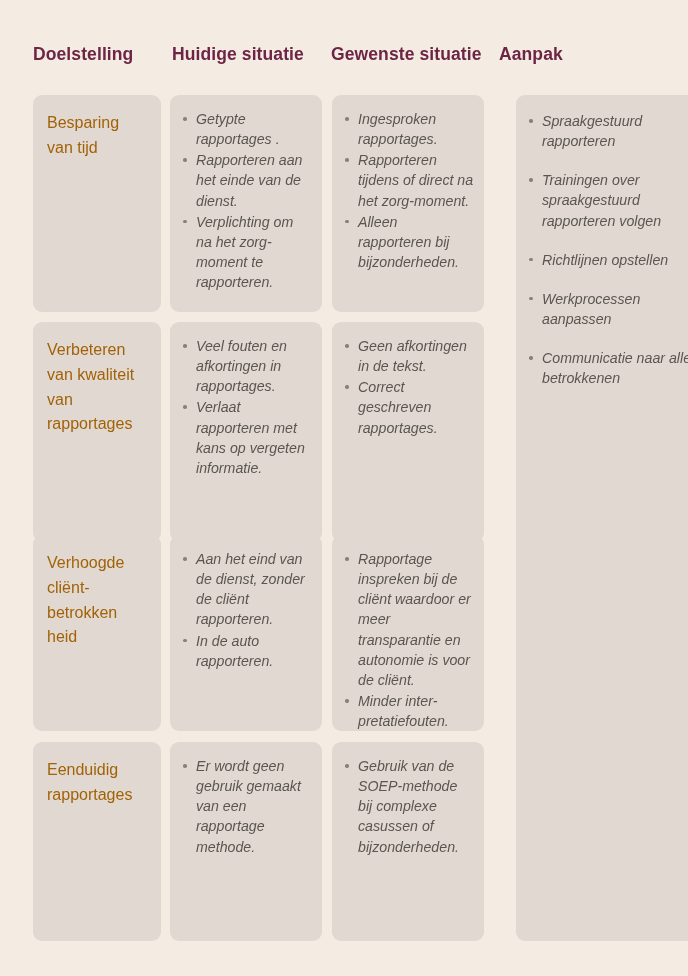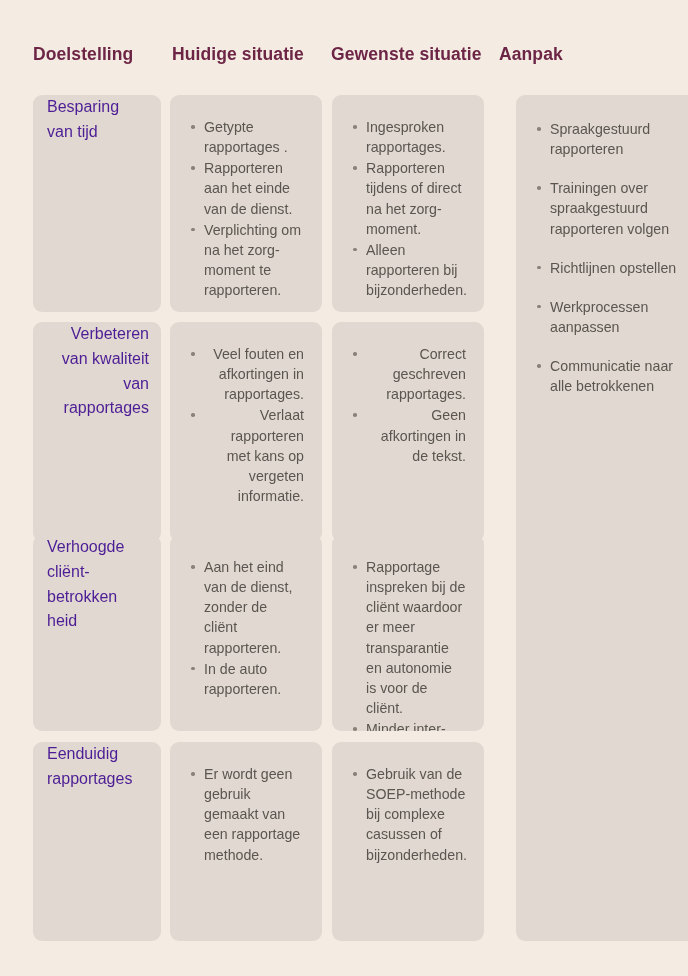--- a/index.html
+++ b/index.html
@@ -61,38 +61,39 @@
   }
 
   
   .col-a { left: 33px;  width: 128px; }
   .col-b { left: 170px; width: 152px; }
   .col-c { left: 332px; width: 152px; }
   .col-d { left: 516px; width: 190px; }
 
   
   .row-1 { top: 95px;  height: 217px; }
-  .row-2 { top: 322px; height: 220px; text-align: right; }
+  .row-2 { top: 322px; height: 220px; }
   .row-3 { top: 535px; height: 196px; }
   .row-4 { top: 742px; height: 199px; }
   .row-full { top: 95px; height: 846px; }
 
   
   .objective {
-    padding: 0 12px 12px 14px;
+    padding: 16px 12px 12px 14px;
     font-size: 16px;
     line-height: 1.55;
-    color: #4c1d95;
+    color: #a16207;
   }
 
   
   ul.bullets {
-    margin: 8px;
+    margin: 0;
     padding: 14px 10px 12px 26px;
     list-style: none;
+    font-style: italic;
   }
   ul.bullets li {
     position: relative;
     font-size: 14.2px;
     line-height: 1.42;
     color: #5a5550;
     margin: 0 0 1px 0;
     padding-left: 0;
   }
   ul.bullets li::before {
@@ -159,22 +160,22 @@
       <div class="objective">Verbeteren van kwaliteit van rapportages</div>
     </div>
     <div class="card col-b row-2">
       <ul class="bullets">
         <li>Veel fouten en afkortingen in rapportages.</li>
         <li>Verlaat rapporteren met kans op vergeten informatie.</li>
       </ul>
     </div>
     <div class="card col-c row-2">
       <ul class="bullets">
+        <li>Geen afkortingen in de tekst.</li>
         <li>Correct geschreven rapportages.</li>
-        <li>Geen afkortingen in de tekst.</li>
       </ul>
     </div>
 
     <div class="card col-a row-3">
       <div class="objective">Verhoogde cliënt-betrokken heid</div>
     </div>
     <div class="card col-b row-3">
       <ul class="bullets">
         <li>Aan het eind van de dienst, zonder de cliënt rapporteren.</li>
         <li>In de auto rapporteren.</li>

